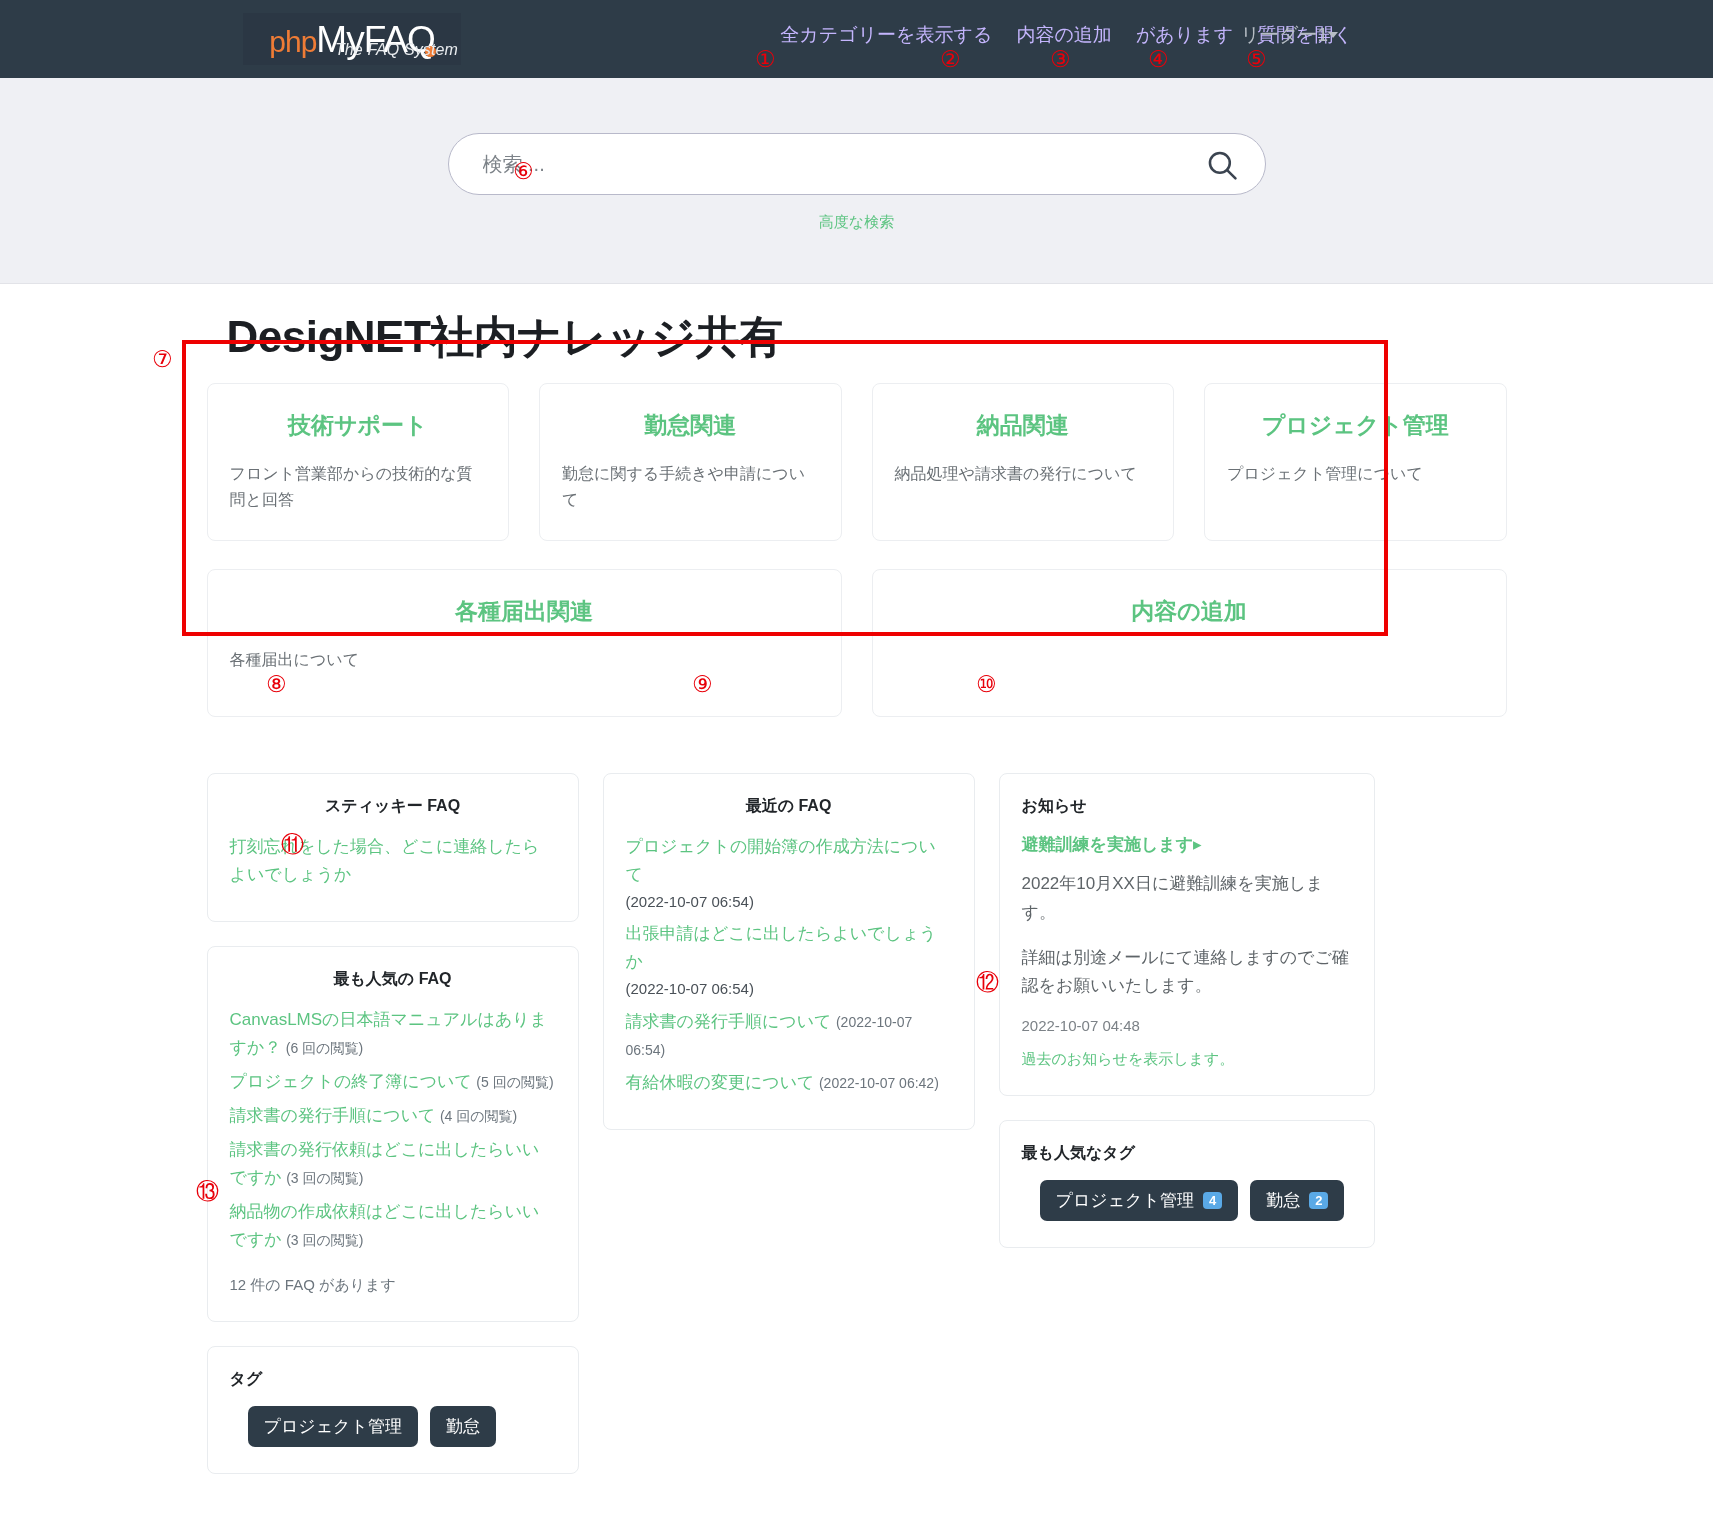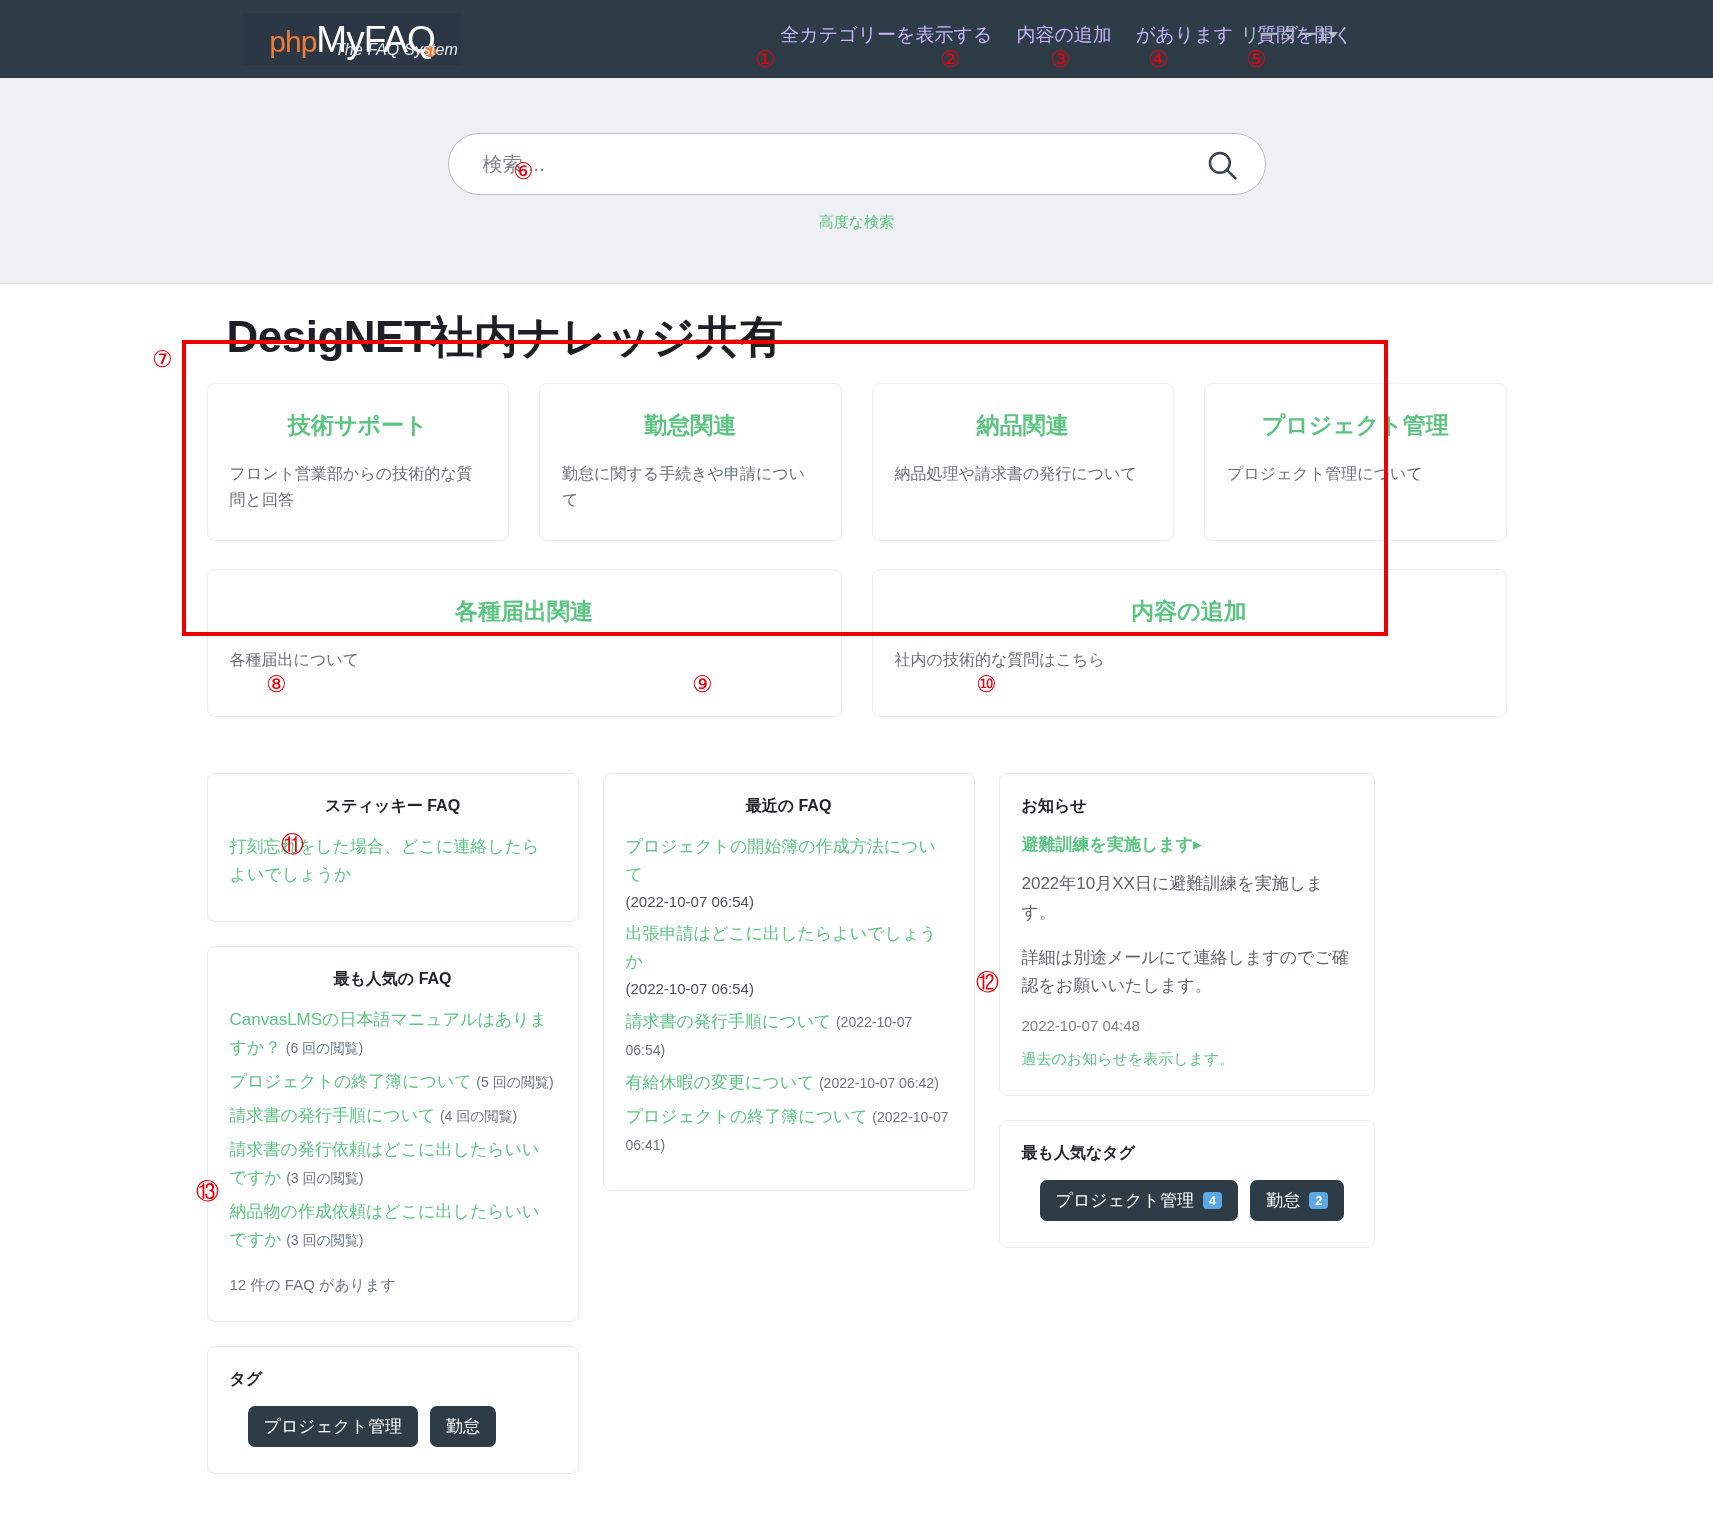--- a/index.html
+++ b/index.html
@@ -352,21 +352,20 @@
         <div class="cat-desc">プロジェクト管理について</div>
       </div>
     </div>
     <div class="cat-row">
       <div class="cat-card">
         <a class="cat-title">各種届出関連</a>
         <div class="cat-desc">各種届出について</div>
       </div>
       <div class="cat-card">
         <a class="cat-title">内容の追加</a>
-        <div class="cat-desc">社内の技術的な質問はこちら</div>
       </div>
     </div>
   </div>
 
   <div class="panels">
 
     <div class="col col-left">
 
       <div class="panel">
         <div class="panel-title center">スティッキー FAQ</div>
@@ -426,24 +425,20 @@
           <a class="faq-link">出張申請はどこに出したらよいでしょうか</a>
           <span class="meta-block">(2022-10-07 06:54)</span>
         </div>
         <div class="faq-item">
           <a class="faq-link">請求書の発行手順について</a>
           <span class="meta">(2022-10-07 06:54)</span>
         </div>
         <div class="faq-item">
           <a class="faq-link">有給休暇の変更について</a>
           <span class="meta">(2022-10-07 06:42)</span>
-        </div>
-        <div class="faq-item">
-          <a class="faq-link">プロジェクトの終了簿について</a>
-          <span class="meta">(2022-10-07 06:41)</span>
         </div>
       </div>
     </div>
 
     <div class="col col-right">
       <div class="panel">
         <div class="panel-title">お知らせ</div>
         <a class="news-head">
           <span>避難訓練を実施します</span><span>▸</span>
         </a>

